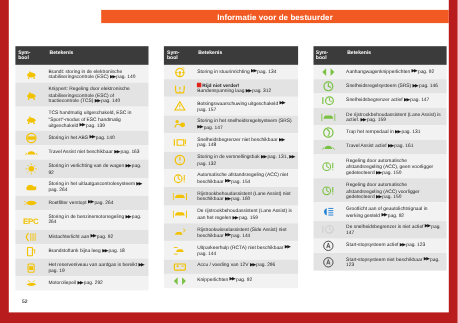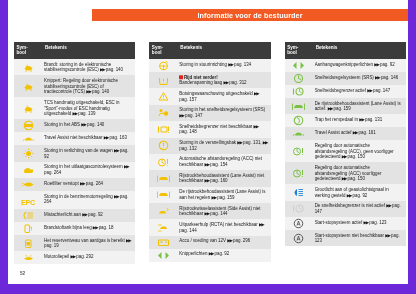--- a/index.html
+++ b/index.html
@@ -4,21 +4,21 @@
 <style>
   html,body{margin:0;padding:0;}
   body{
     width:416px;height:294px;
     background:#ffffff;
     font-family:"Liberation Sans","DejaVu Sans",sans-serif;
     overflow:hidden;
   }
   .page{
     position:absolute;left:0;top:0;width:416px;height:294px;
-    background:#6d28d9;
+    background:#b91c1c;
   }
   .sheet{
     position:absolute;left:8px;top:0px;width:400px;height:284px;
     background:#ffffff;
   }
   .banner{
     position:absolute;left:84px;top:9px;width:316px;height:12px;
     background:#f15a22;
     color:#ffffff;
     font-size:7.2px;font-weight:bold;

